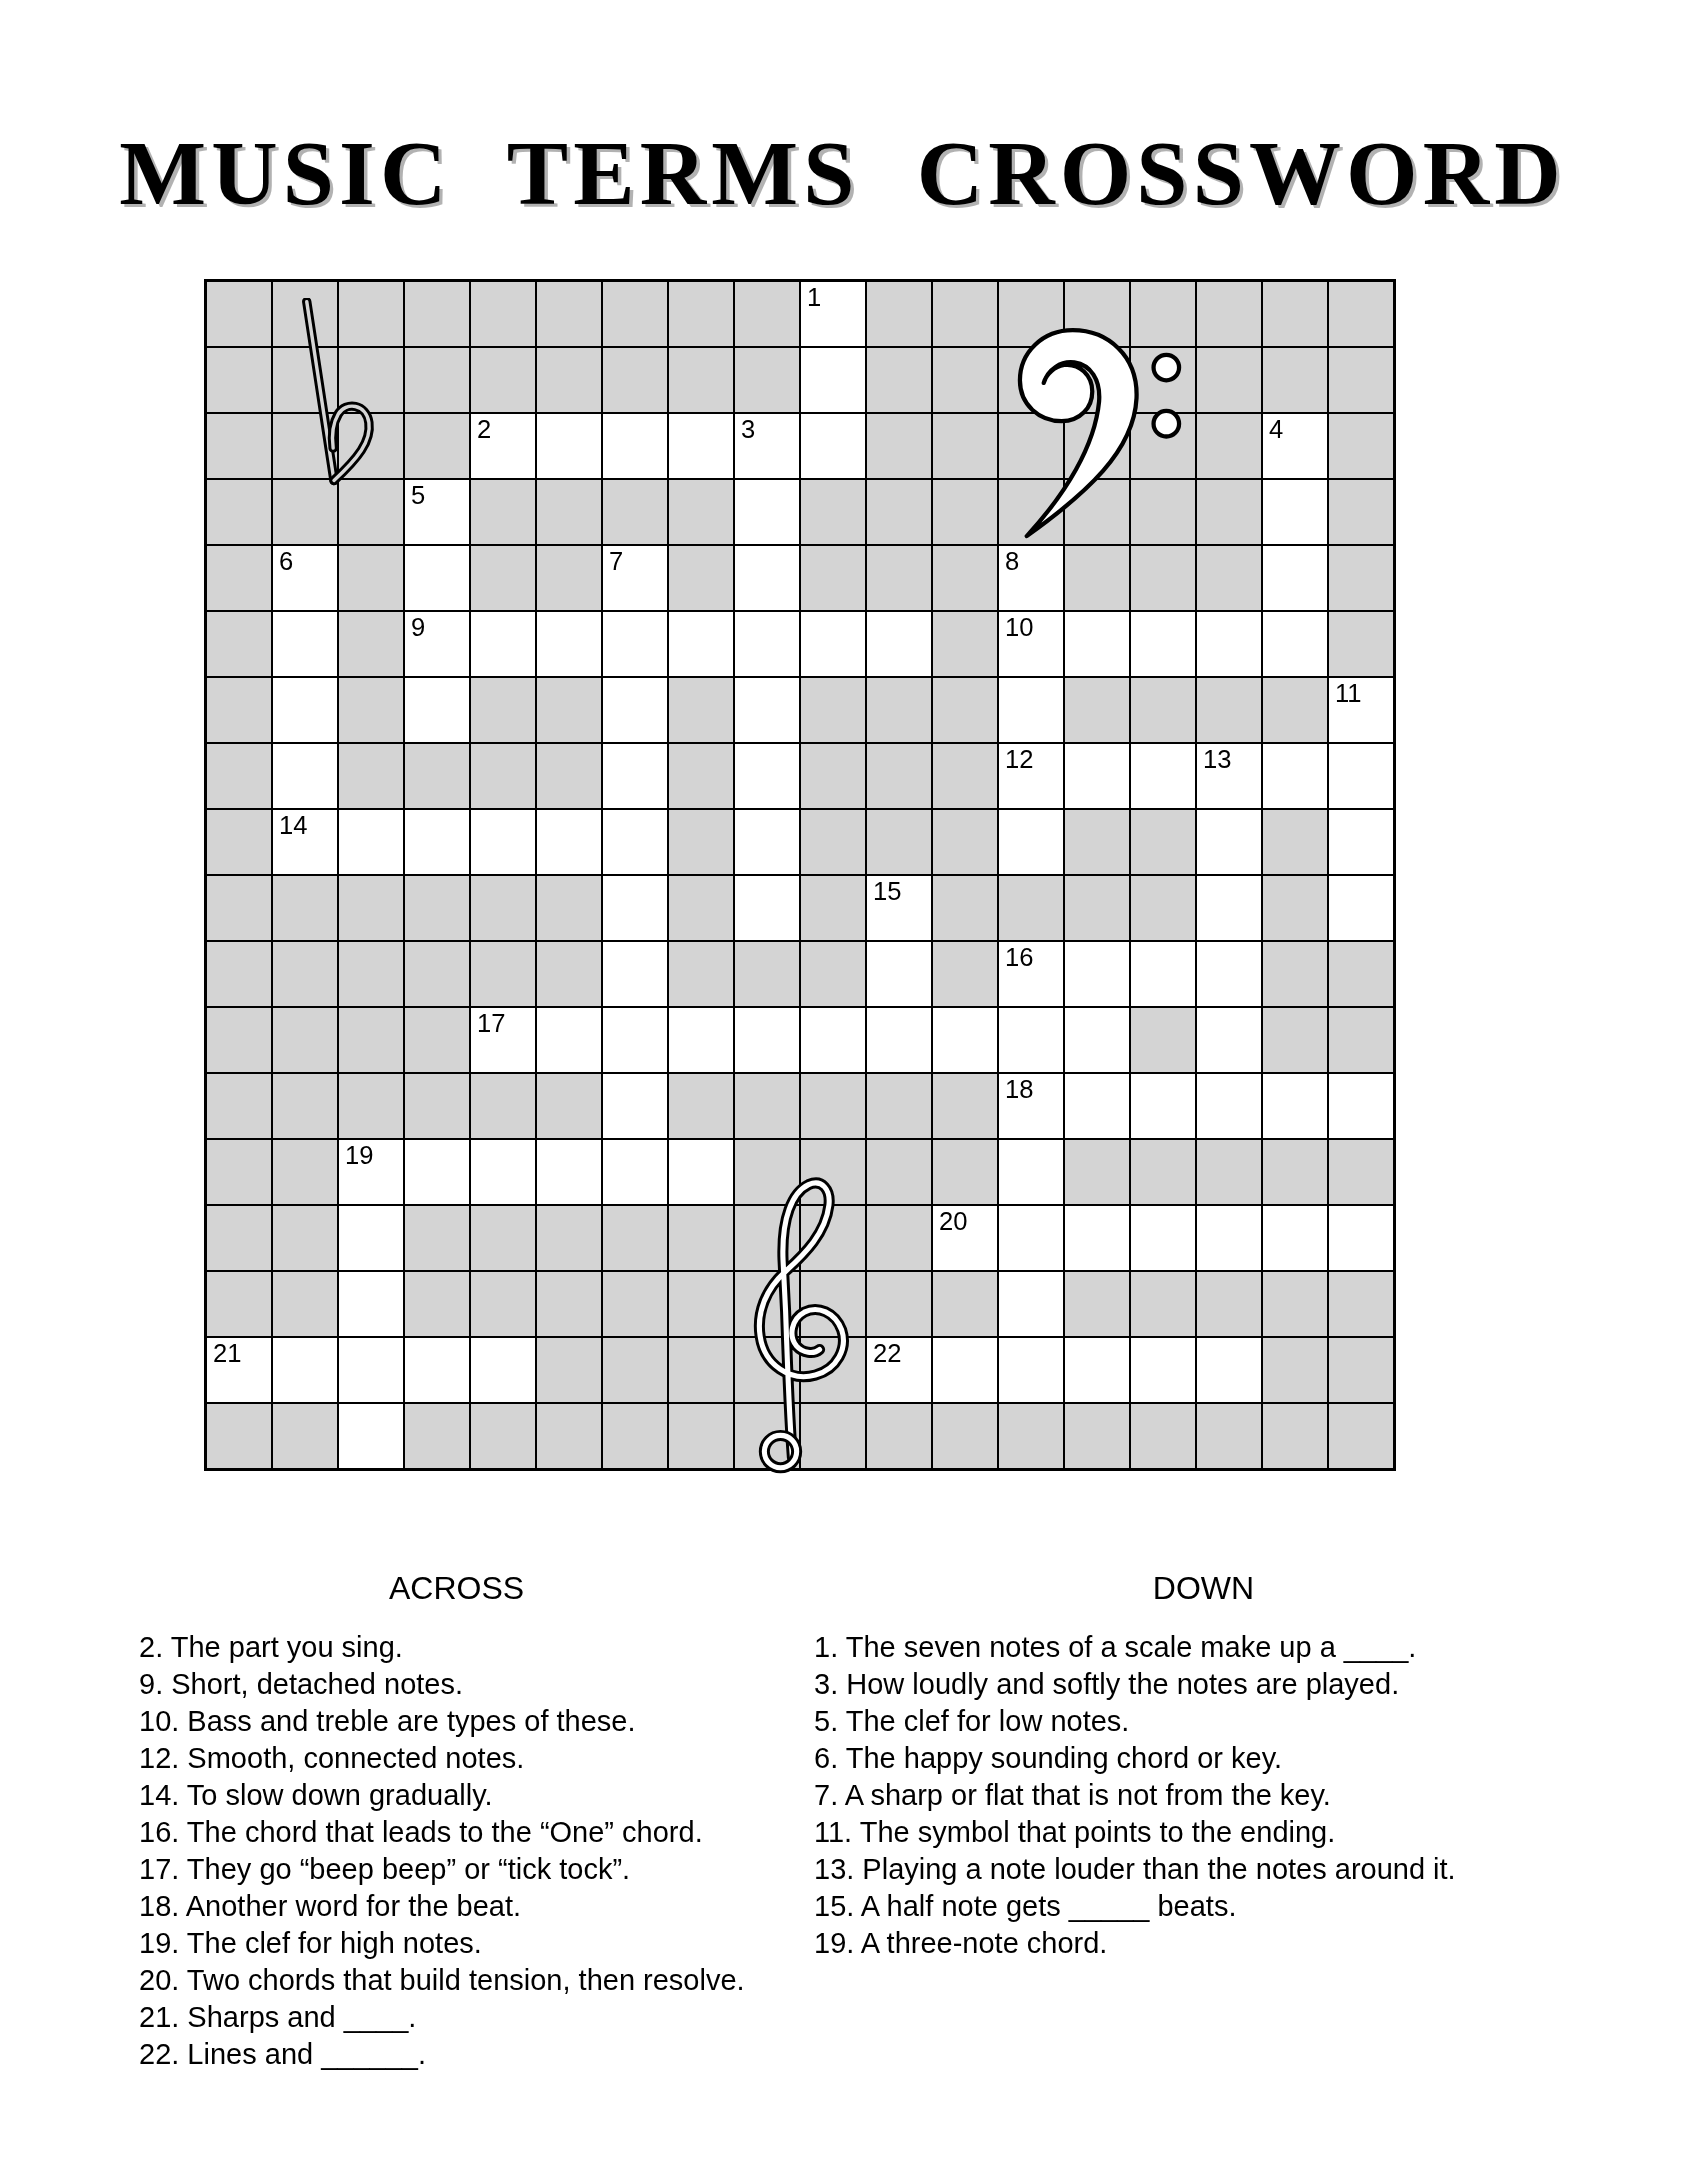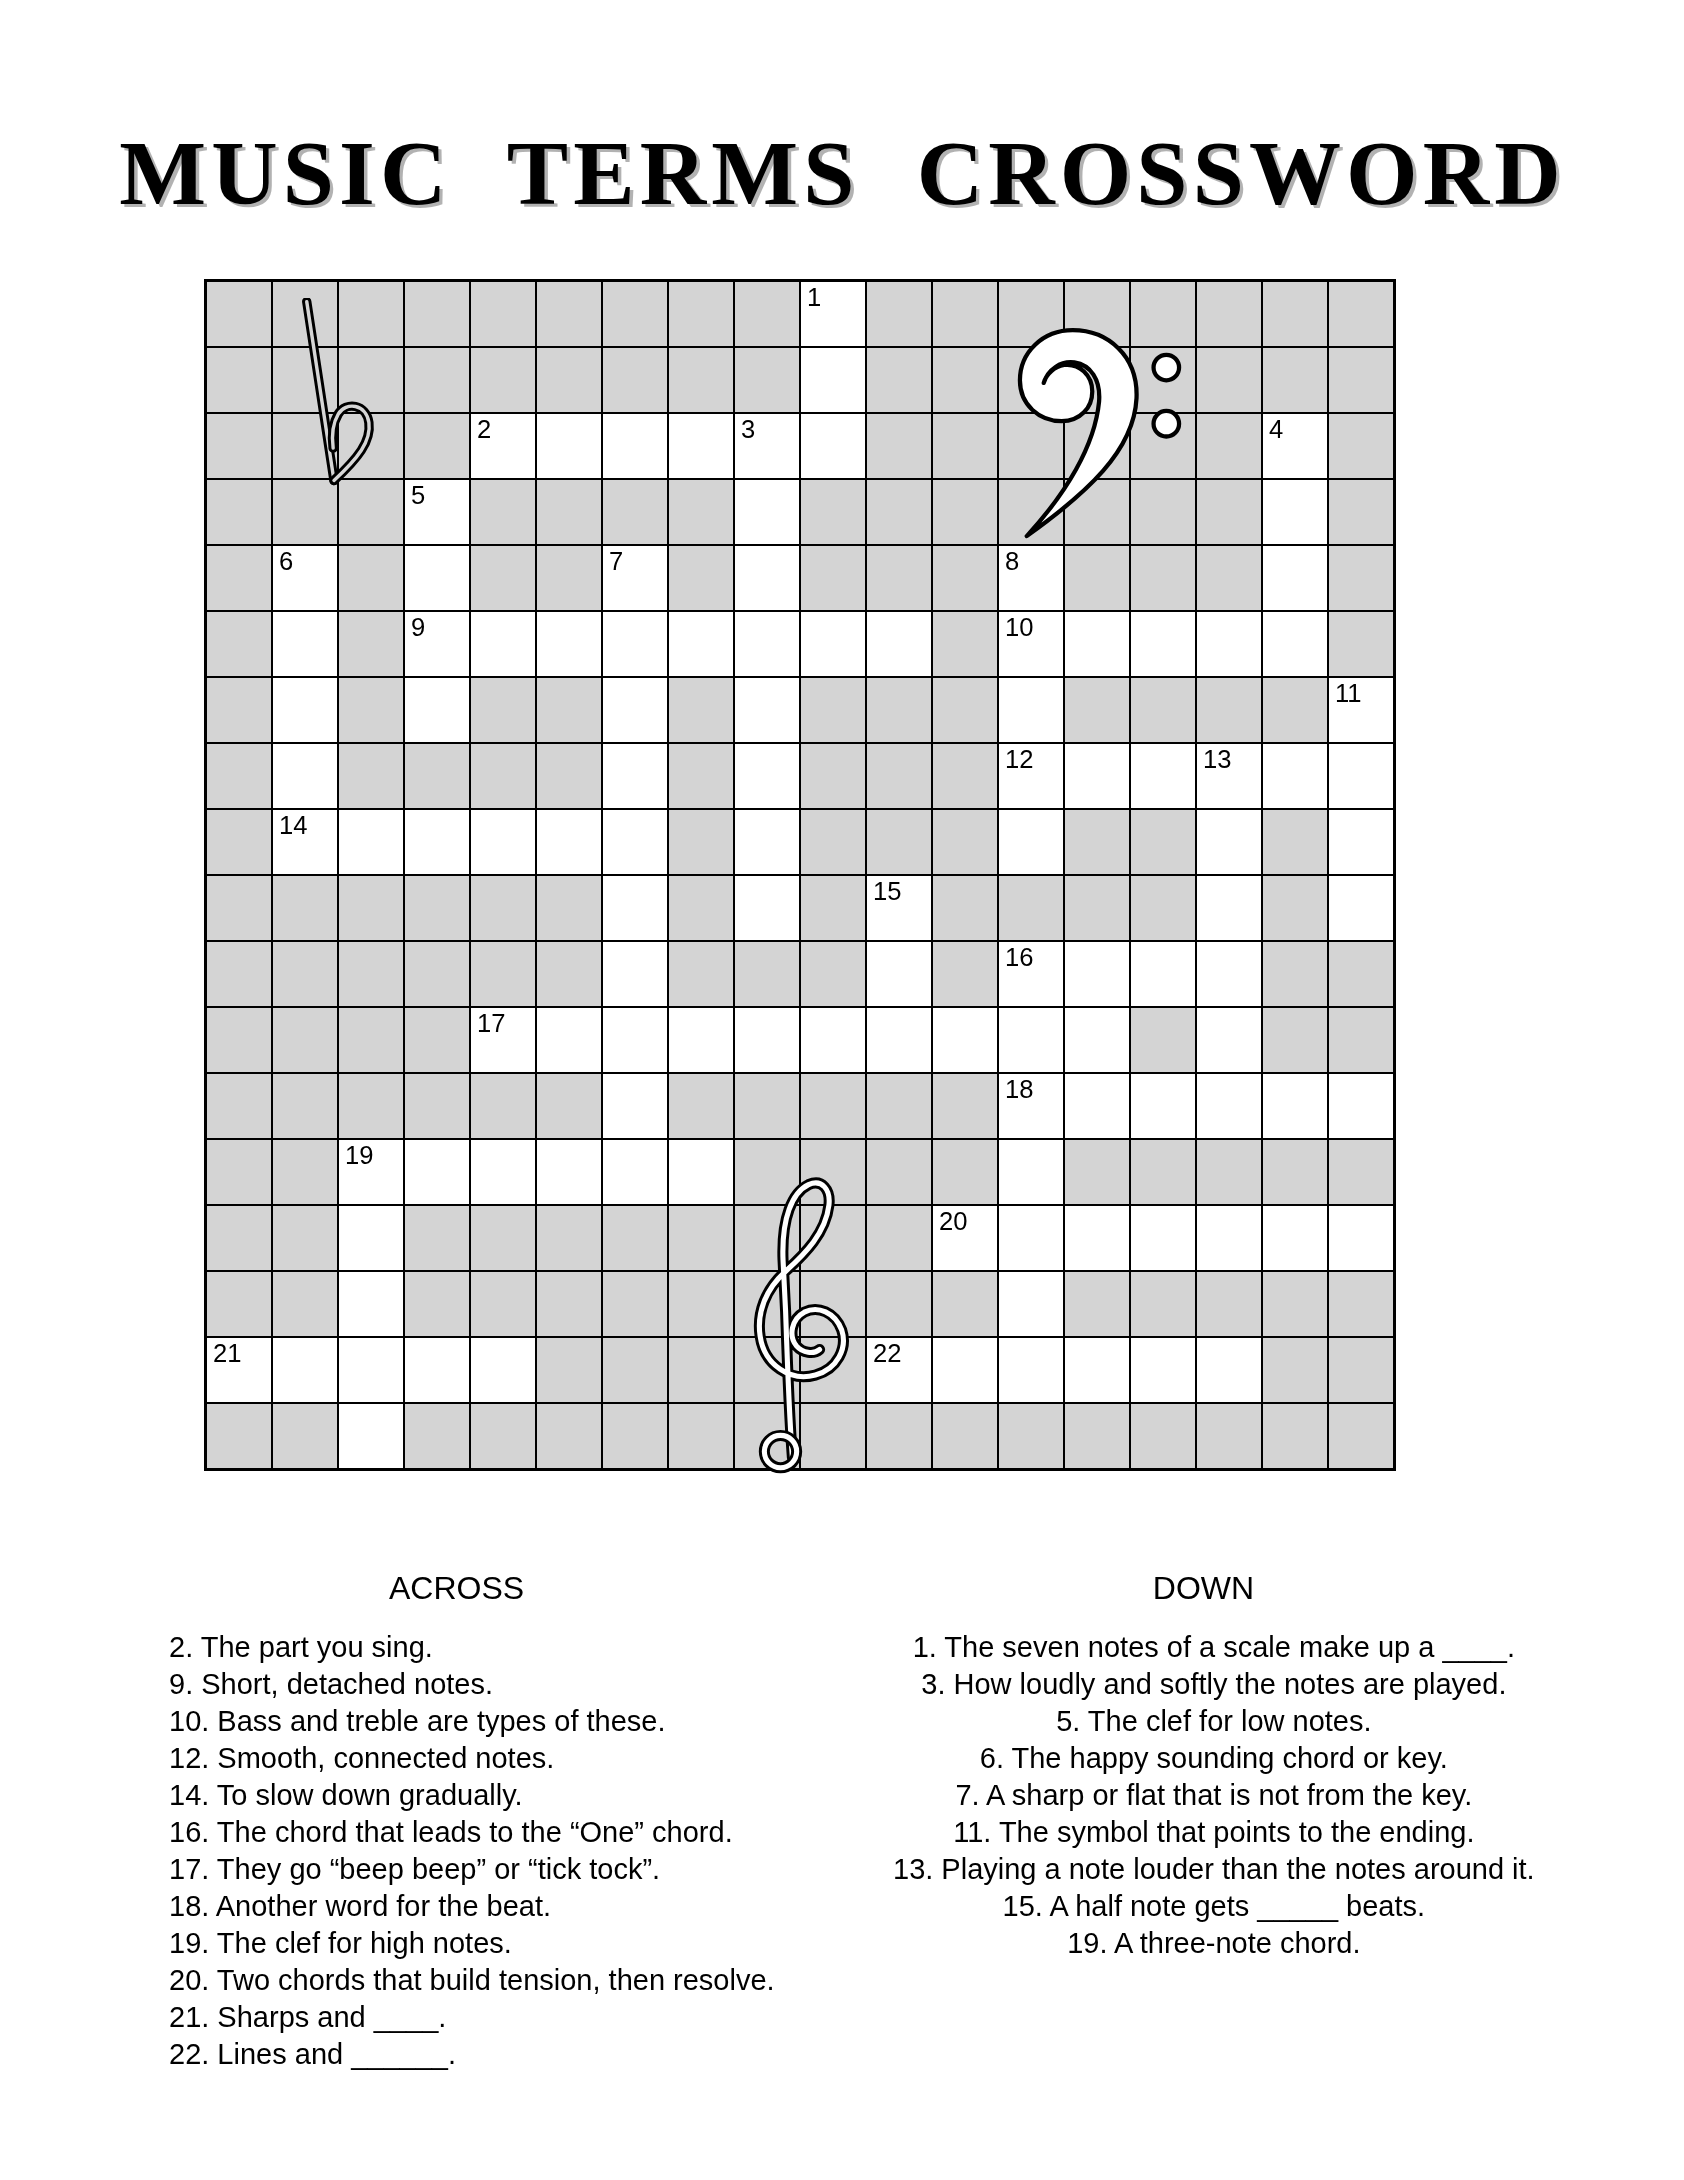--- a/index.html
+++ b/index.html
@@ -36,22 +36,22 @@
     position:absolute; top:1570px; width:681px; text-align:center;
     font-size:32px; line-height:37px;
   }
   #across-header { left:116px; }
   #down-header   { left:863px; }
   .clues {
     position:absolute; top:1629px; font-size:29px; line-height:37px;
     white-space:nowrap;
   }
   #across-list { left:139px; }
-  #down-list   { left:863px;text-align:center; }
-  .clue { height:37px;margin-left:30px; }
+  #down-list   { left:814px; }
+  .clue { height:37px; }
 </style>
 </head>
 <body>
 
 <div class="title">MUSIC TERMS CROSSWORD</div>
 
 <div class="grid" id="grid">
     <div class="cell block"></div>
     <div class="cell block"></div>
     <div class="cell block"></div>

